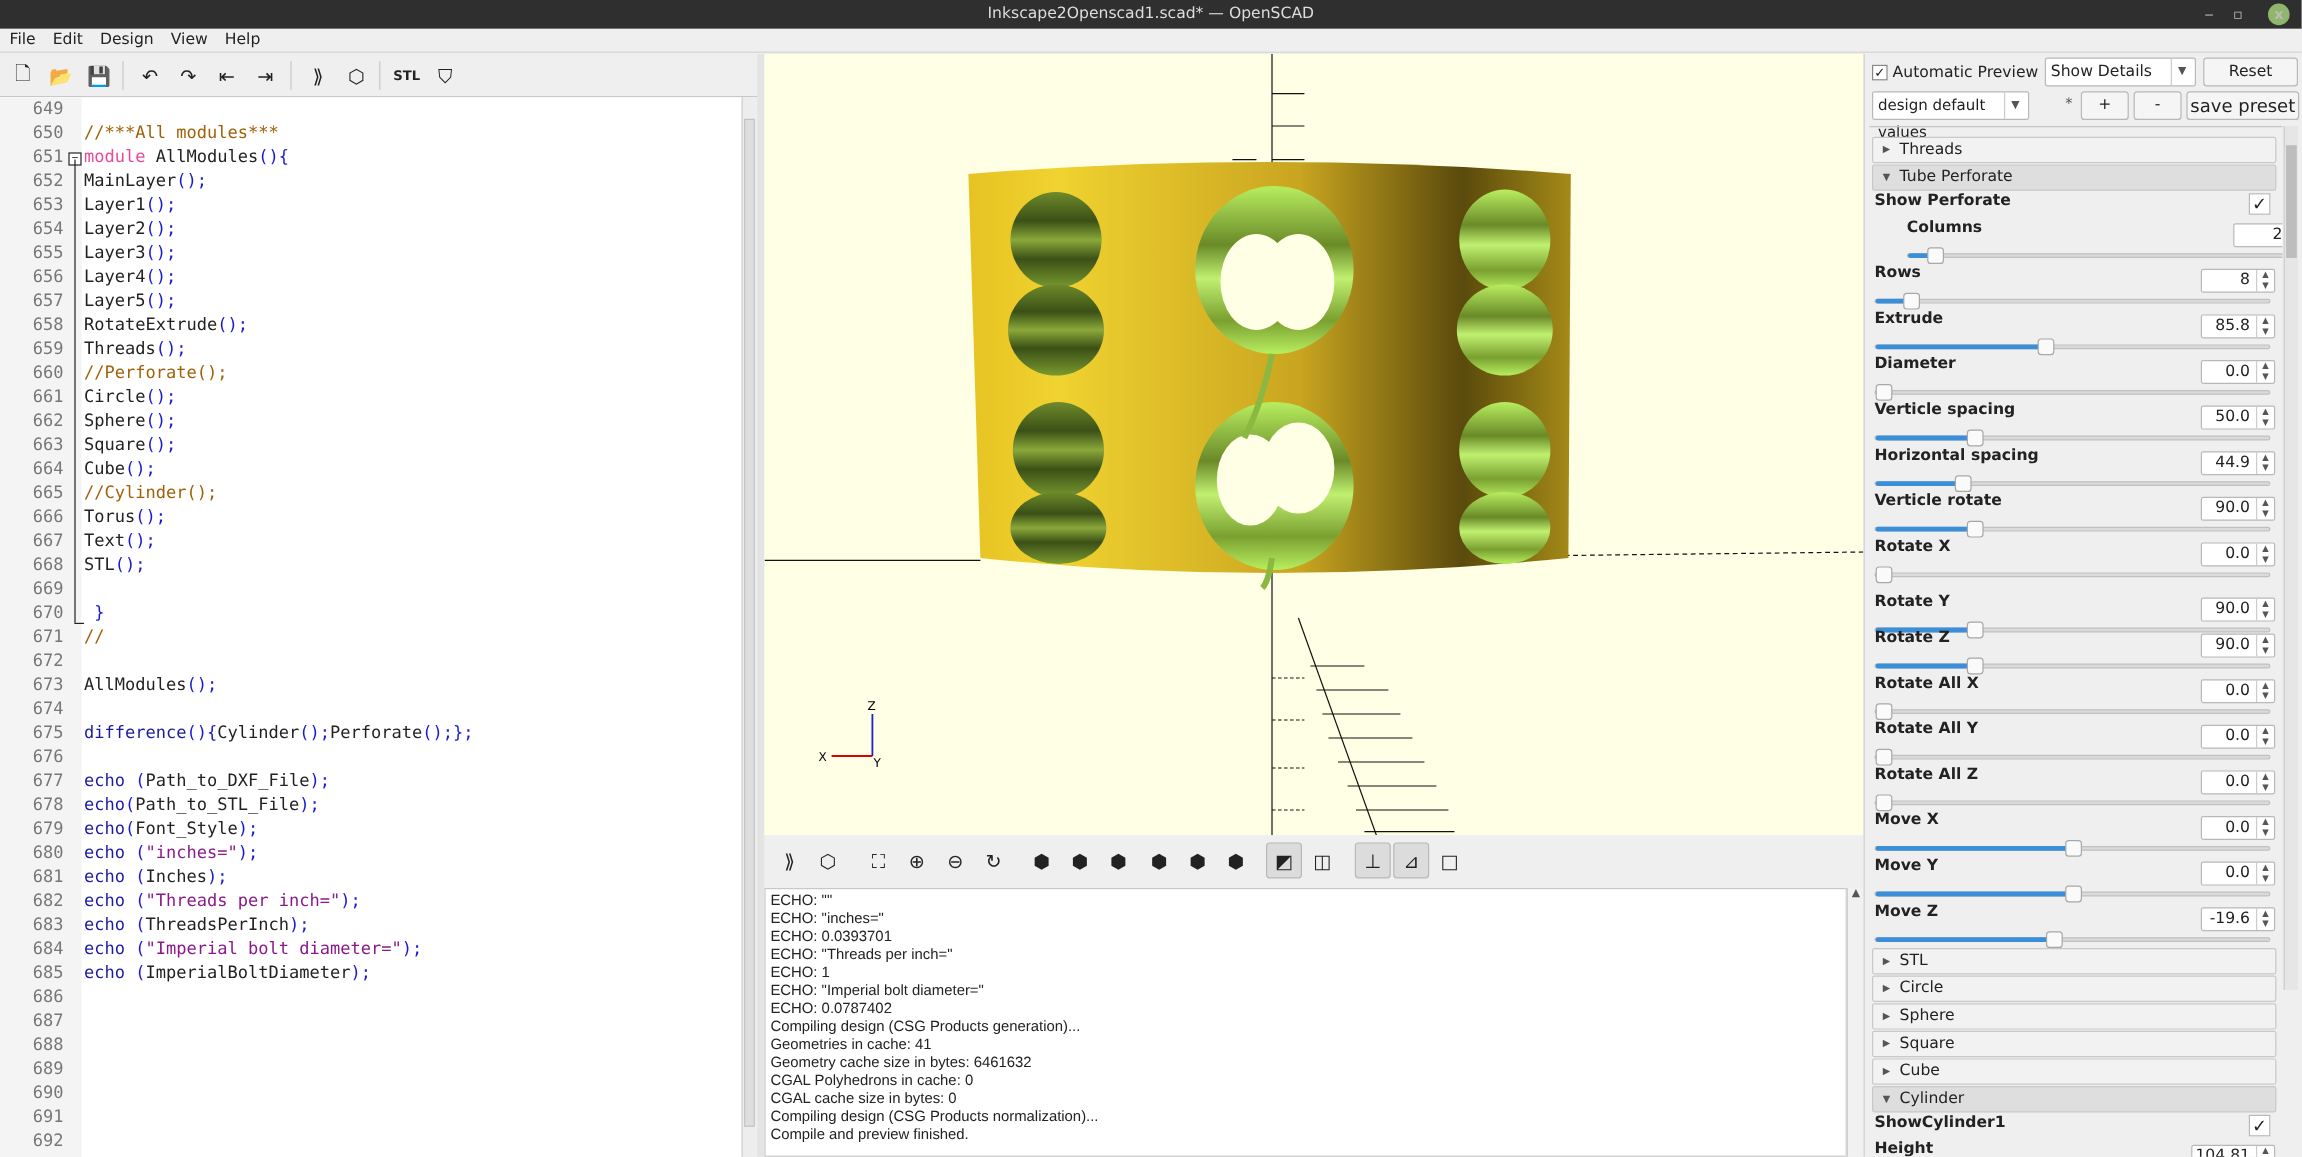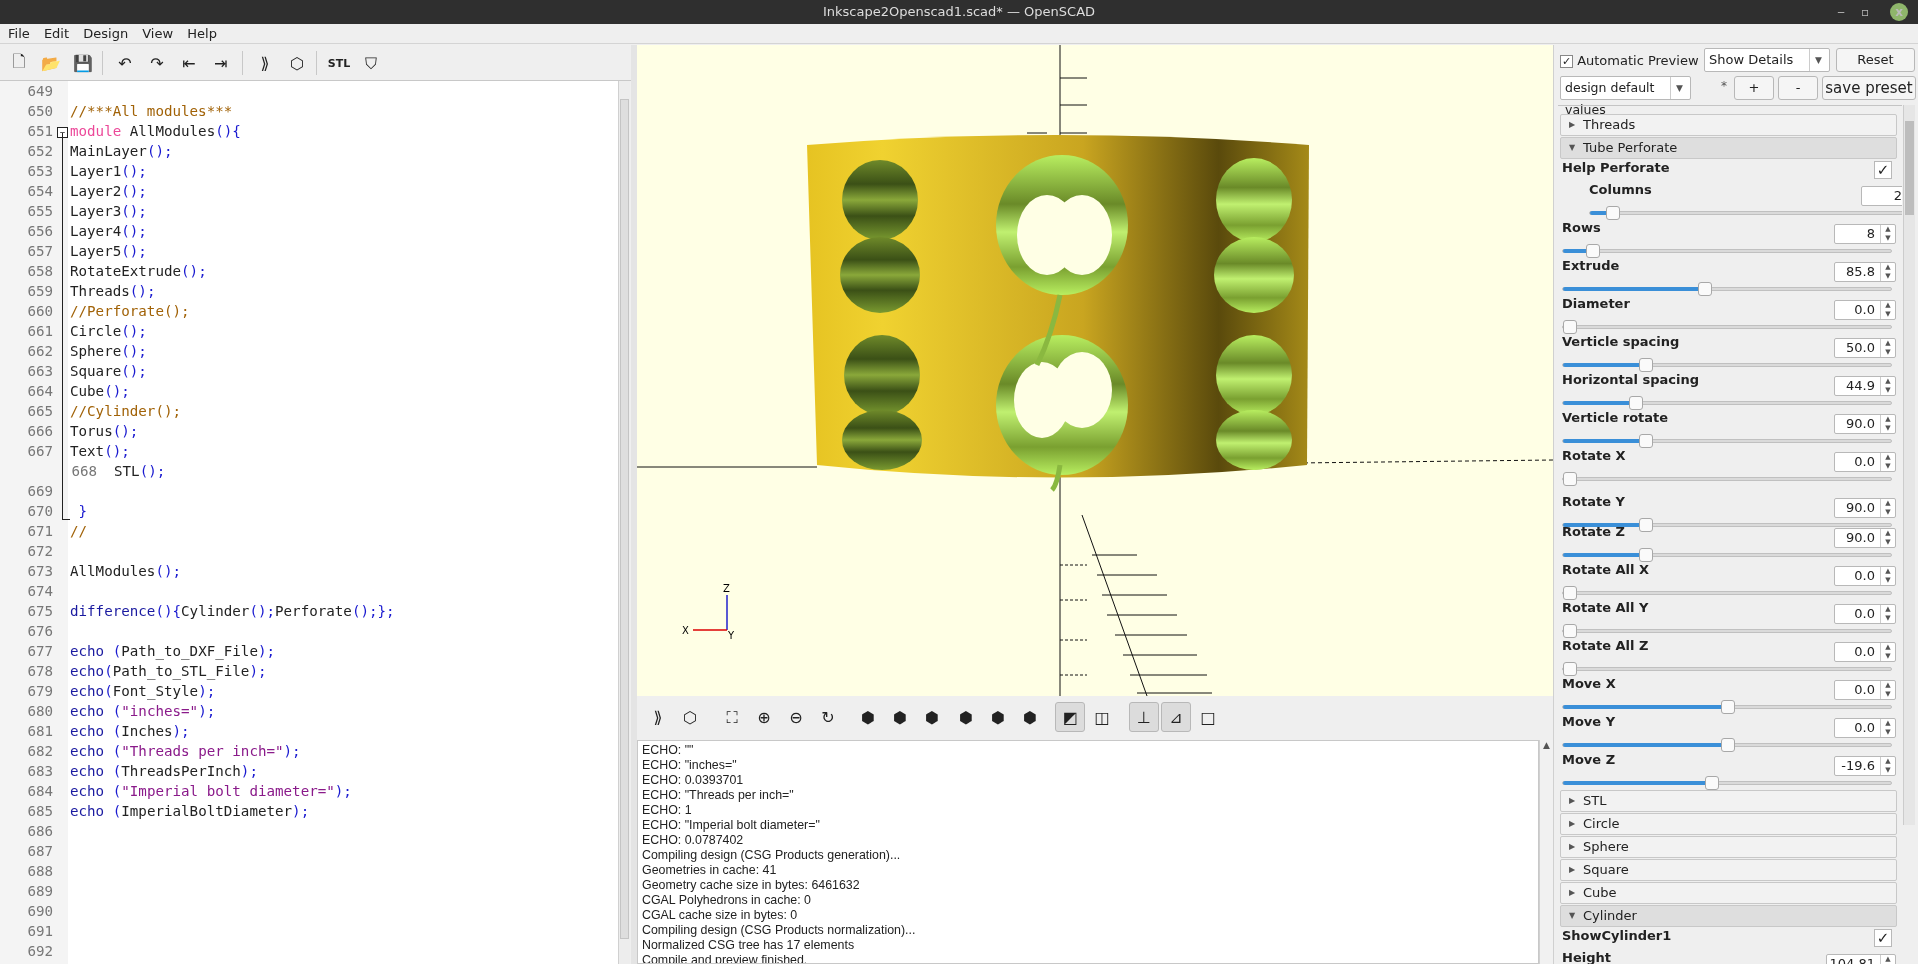--- a/index.html
+++ b/index.html
@@ -127,21 +127,21 @@
       <div class="line" style="top: 182px;"><span class="ln">658</span><span class="code"><span class="c-id">RotateExtrude</span><span class="c-punc">();</span></span></div>
       <div class="line" style="top: 202px;"><span class="ln">659</span><span class="code"><span class="c-id">Threads</span><span class="c-punc">();</span></span></div>
       <div class="line" style="top: 222px;"><span class="ln">660</span><span class="code"><span class="c-comment">//Perforate();</span></span></div>
       <div class="line" style="top: 242px;"><span class="ln">661</span><span class="code"><span class="c-id">Circle</span><span class="c-punc">();</span></span></div>
       <div class="line" style="top: 262px;"><span class="ln">662</span><span class="code"><span class="c-id">Sphere</span><span class="c-punc">();</span></span></div>
       <div class="line" style="top: 282px;"><span class="ln">663</span><span class="code"><span class="c-id">Square</span><span class="c-punc">();</span></span></div>
       <div class="line" style="top: 302px;"><span class="ln">664</span><span class="code"><span class="c-id">Cube</span><span class="c-punc">();</span></span></div>
       <div class="line" style="top: 322px;"><span class="ln">665</span><span class="code"><span class="c-comment">//Cylinder();</span></span></div>
       <div class="line" style="top: 342px;"><span class="ln">666</span><span class="code"><span class="c-id">Torus</span><span class="c-punc">();</span></span></div>
       <div class="line" style="top: 362px;"><span class="ln">667</span><span class="code"><span class="c-id">Text</span><span class="c-punc">();</span></span></div>
-      <div class="line" style="top: 382px; margin-left: 44px;"><span class="ln">668</span><span class="code"><span class="c-id">STL</span><span class="c-punc">();</span></span></div>
+      <div class="line" style="top: 382px;"><span class="ln">668</span><span class="code"><span class="c-id">STL</span><span class="c-punc">();</span></span></div>
       <div class="line" style="top: 402px;"><span class="ln">669</span><span class="code"></span></div>
       <div class="line" style="top: 422px; padding-left: 17px;"><span class="ln">670</span><span class="code"><span class="c-punc"> }</span></span></div>
       <div class="line" style="top: 442px;"><span class="ln">671</span><span class="code"><span class="c-comment">//</span></span></div>
       <div class="line" style="top: 462px;"><span class="ln">672</span><span class="code"></span></div>
       <div class="line" style="top: 482px; padding-left: 28px;"><span class="ln">673</span><span class="code"><span class="c-id">AllModules</span><span class="c-punc">();</span></span></div>
       <div class="line" style="top: 502px;"><span class="ln">674</span><span class="code"></span></div>
       <div class="line" style="top: 522px;"><span class="ln">675</span><span class="code"><span class="c-fn">difference</span><span class="c-punc">(){</span><span class="c-id">Cylinder</span><span class="c-punc">();</span><span class="c-id">Perforate</span><span class="c-punc">();};</span></span></div>
       <div class="line" style="top: 542px;"><span class="ln">676</span><span class="code"></span></div>
       <div class="line" style="top: 562px;"><span class="ln">677</span><span class="code"><span class="c-fn">echo</span><span class="c-punc"> (</span><span class="c-id">Path_to_DXF_File</span><span class="c-punc">);</span></span></div>
       <div class="line" style="top: 582px;"><span class="ln">678</span><span class="code"><span class="c-fn">echo</span><span class="c-punc">(</span><span class="c-id">Path_to_STL_File</span><span class="c-punc">);</span></span></div>
@@ -318,21 +318,20 @@
     <div>ECHO: "Threads per inch="</div>
     <div>ECHO: 1</div>
     <div>ECHO: "Imperial bolt diameter="</div>
     <div>ECHO: 0.0787402</div>
     <div>Compiling design (CSG Products generation)...</div>
     <div>Geometries in cache: 41</div>
     <div>Geometry cache size in bytes: 6461632</div>
     <div>CGAL Polyhedrons in cache: 0</div>
     <div>CGAL cache size in bytes: 0</div>
     <div>Compiling design (CSG Products normalization)...</div>
-    <div>Normalized CSG tree has 17 elements</div>
     <div>Compile and preview finished.</div>
   </div>
 <div id="conscroll">▲</div>
 
 <div id="customizer">
   <div style="position:absolute;left:6px;top:5px;height:22px;font-size:13px;line-height:22px">
     <span style="display:inline-block;width:13px;height:13px;border:1px solid #888;background:#fff;font-size:11px;line-height:11px;text-align:center;vertical-align:middle">✓</span>
     <span>Automatic Preview</span>
   </div>
   <div class="combo" style="left:150px;top:3px;width:126px;height:24px">
@@ -344,21 +343,21 @@
   </div>
   <div style="position:absolute;left:167px;top:34px;font-size:12px;color:#555">*</div>
   <div class="btn" style="left:180px;top:31px;width:40px;height:24px">+</div>
   <div class="btn" style="left:224px;top:31px;width:40px;height:24px">-</div>
   <div class="btn" style="left:268px;top:31px;width:94px;height:24px;font-size:15px">save preset</div>
 
   <div id="cz-panel">
       <div class="group-h" style="top: 8px;"><span class="tri">▶</span><span>Threads</span></div>
       <div class="group-h open" style="top: 31px;"><span class="tri">▼</span><span>Tube Perforate</span></div>
       <div class="param" style="top: 54px; height: 22px;">
-        <div class="plabel">Help Perforate</div>
+        <div class="plabel">Show Perforate</div>
         <div class="check">✓</div>
       </div>
       <div class="param" style="top: 76px; margin-left: 27px;">
         <div class="plabel">Columns</div>
         <div class="spin"><span>2</span><span class="sb">▲<br>▼</span></div>
         <div class="slider">
           <div class="fill" style="width: 23.1px;"></div>
           <div class="knob" style="left: 23.1px;"></div>
         </div>
       </div>

